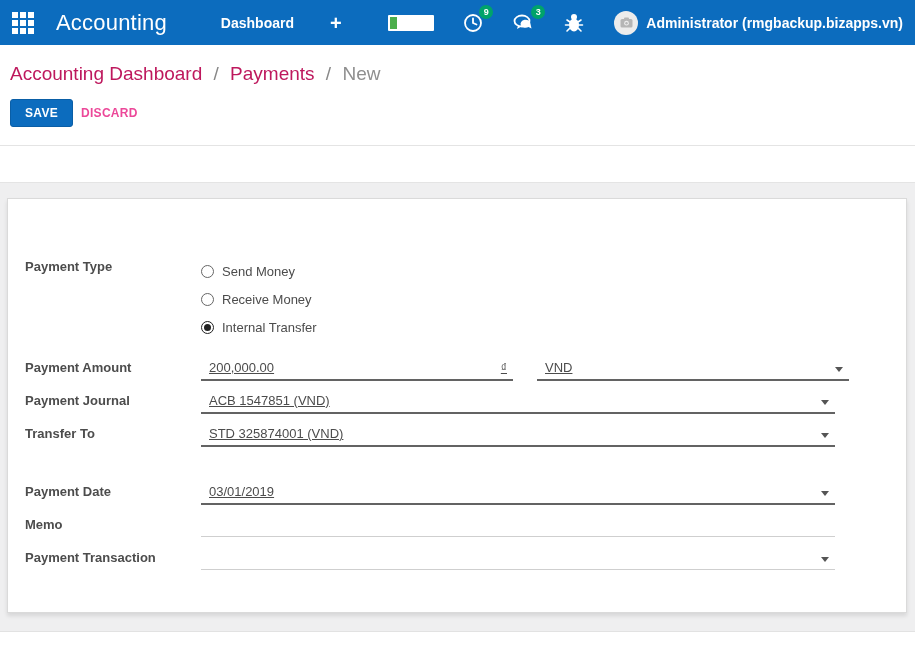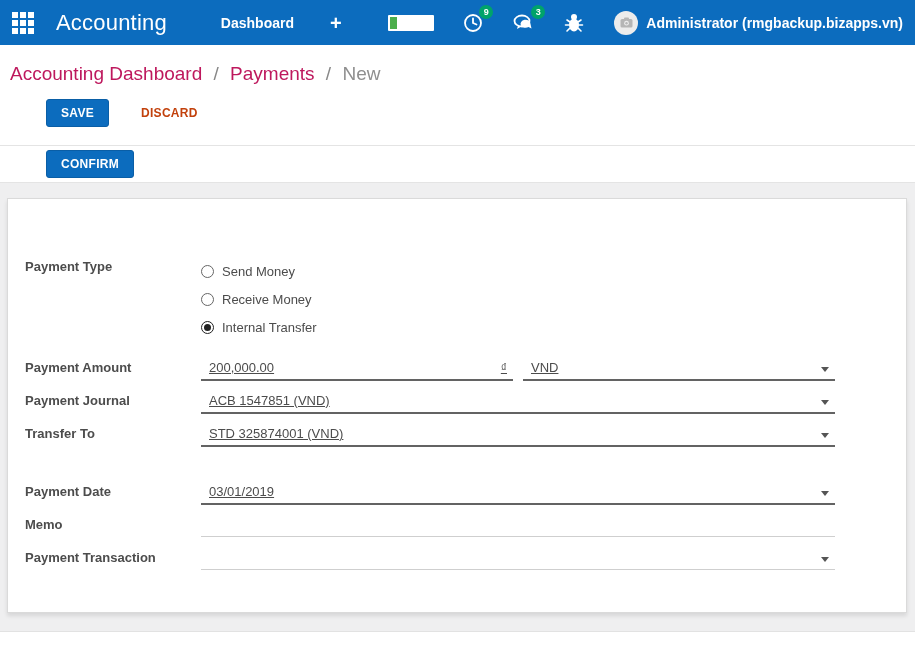--- a/index.html
+++ b/index.html
@@ -30,23 +30,23 @@
 
   
   .control-panel { background:#fff; padding:18px 10px 14px 10px; height:100px; }
   .breadcrumb { font-size:19px; }
   .crumb-link { color:#be185d; cursor:pointer; text-decoration:none; }
   .crumb-sep { color:#888; margin:0 6px; }
   .crumb-current { color:#8f8f8f; }
   .cp-buttons { margin-top:14px; display:flex; align-items:center; }
   .btn-primary { background:#0c6cbe; color:#fff; border:1px solid #0a5ea6;
     font-size:12px; font-weight:700; padding:6px 14px; border-radius:3px;
-    cursor:pointer; font-family:inherit; letter-spacing:.3px;margin-left:36px; }
-  .btn-link { background:none; border:none; color:#c2410c; font-size:12px;
-    font-weight:700; margin-left:32px; cursor:pointer; font-family:inherit;
+    cursor:pointer; font-family:inherit; letter-spacing:.3px; }
+  .btn-link { background:none; border:none; color:#ec4899; font-size:12px;
+    font-weight:700; margin-left:8px; cursor:pointer; font-family:inherit;
     letter-spacing:.3px;text-align:center; }
 
   
   .statusbar { background:#fff; height:38px; border-top:1px solid #e4e4e4;
     border-bottom:1px solid #e4e4e4; display:flex; align-items:center;
     padding-left:10px; position:relative; }
   .pipeline { position:absolute; right:0; top:0; bottom:0; width:378px;
     border-left:1px solid #e4e4e4; display:flex; align-items:center;
     justify-content:space-between; padding:0 14px; overflow:hidden; }
   .state { font-size:12px; font-weight:700; color:#8c8c8c; letter-spacing:.3px;
@@ -74,21 +74,21 @@
   .rows-gap-sm { height:17px; }
   .rows-gap-lg { height:25px; }
   .field-row { display:flex; align-items:flex-start; height:33px; }
   .field { font-size:13px; color:#4c4c4c; padding:2px 4px 4px 8px;
     display:flex; align-items:baseline; position:relative; }
   .u-dark { border-bottom:2px solid #636363;text-decoration:underline; }
   .u-light { border-bottom:1px solid #cfcfcf; }
   .field input { border:none; outline:none; font:inherit; color:inherit;
     width:100%; background:transparent; padding:0; }
   .w-amount { width:312px; }
-  .w-currency { width:312px; margin-left:10px; }
+  .w-currency { width:312px; margin-left:24px; }
   .w-full { width:634px; }
   .currency-symbol { font-size:12px; color:#555; margin-left:auto; padding-right:2px; }
   .caret { position:absolute; right:6px; top:9px; width:0; height:0;
     border-left:4px solid transparent; border-right:4px solid transparent;
     border-top:5px solid #555; }
 
   
   .below-gap { height:18px; }
   .chatter { background:#fff; border-top:1px solid #e2e2e2; height:23px; }
 
@@ -164,21 +164,20 @@
     <span class="crumb-sep">/</span>
     <span class="crumb-current">New</span>
   </div>
   <div class="cp-buttons">
     <button class="btn-primary">SAVE</button>
     <button class="btn-link">DISCARD</button>
   </div>
 </div>
 
 <div class="statusbar">
-  <button class="btn-primary">CONFIRM</button>
 </div>
 
 <div class="content">
   <div class="sheet">
 
     <div class="form-row">
       <div class="form-label">Payment Type</div>
       <div class="radio-group">
         <div class="radio-row">
           <span class="radio-circle"></span>

